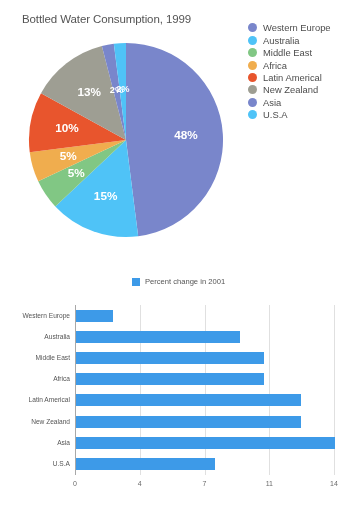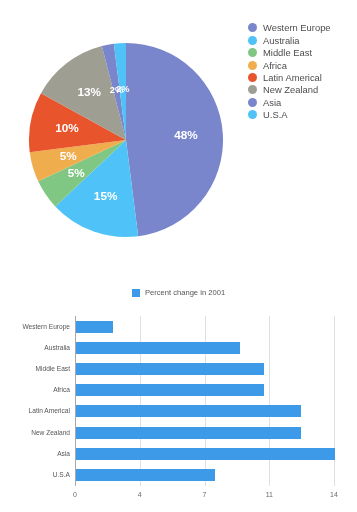--- a/index.html
+++ b/index.html
@@ -35,21 +35,21 @@
   .legend-row{display:flex;align-items:center;height:11.8px;margin-bottom:0.6px;}
   .legend-dot{
     width:9px;height:9px;border-radius:50%;
     flex:0 0 9px;margin-right:6px;
   }
   .legend-text{
     font-size:9.4px;color:#4d4d4d;white-space:nowrap;line-height:11px;
   }
 
   
-  .bar-section{position:absolute;left:0;top:278px;width:357px;height:234px;}
+  .bar-section{position:absolute;left:0;top:267px;width:357px;height:234px;}
   .bar-legend{
     position:absolute;left:0;top:10px;width:357px;
     display:flex;justify-content:center;align-items:center;
   }
   .bar-legend-swatch{width:8px;height:8px;margin-right:5px;}
   .bar-legend-text{font-size:7.6px;color:#555;}
 
   .plot{position:absolute;left:0;top:30px;width:357px;height:182px;}
   .axis-line{position:absolute;background:#a8a8a8;}
   .gridline{position:absolute;top:0;width:1px;background:#e0e0e0;}
@@ -64,20 +64,21 @@
     text-align:center;width:24px;
   }
 </style>
 </head>
 <body>
 
 <div id="page">
 
   <div class="pie-section">
 
+    <div class="pie-title">Bottled Water Consumption, 1999</div>
 
     <div class="pie-wrap">
       <svg class="pie-svg" viewBox="0 0 200 200">
         <g id="pie-slices">
             <path d="M 100 100 L 100.00 1.00 A 99 99 0 0 1 112.41 198.22 Z" fill="#7986cb"></path>
             <path d="M 100 100 L 112.41 198.22 A 99 99 0 0 1 27.83 167.77 Z" fill="#4fc3f7"></path>
             <path d="M 100 100 L 27.83 167.77 A 99 99 0 0 1 10.42 142.15 Z" fill="#81c784"></path>
             <path d="M 100 100 L 10.42 142.15 A 99 99 0 0 1 1.78 112.41 Z" fill="#f0ad4e"></path>
             <path d="M 100 100 L 1.78 112.41 A 99 99 0 0 1 13.25 52.31 Z" fill="#e8552d"></path>
             <path d="M 100 100 L 13.25 52.31 A 99 99 0 0 1 75.38 4.11 Z" fill="#9e9e93"></path>

